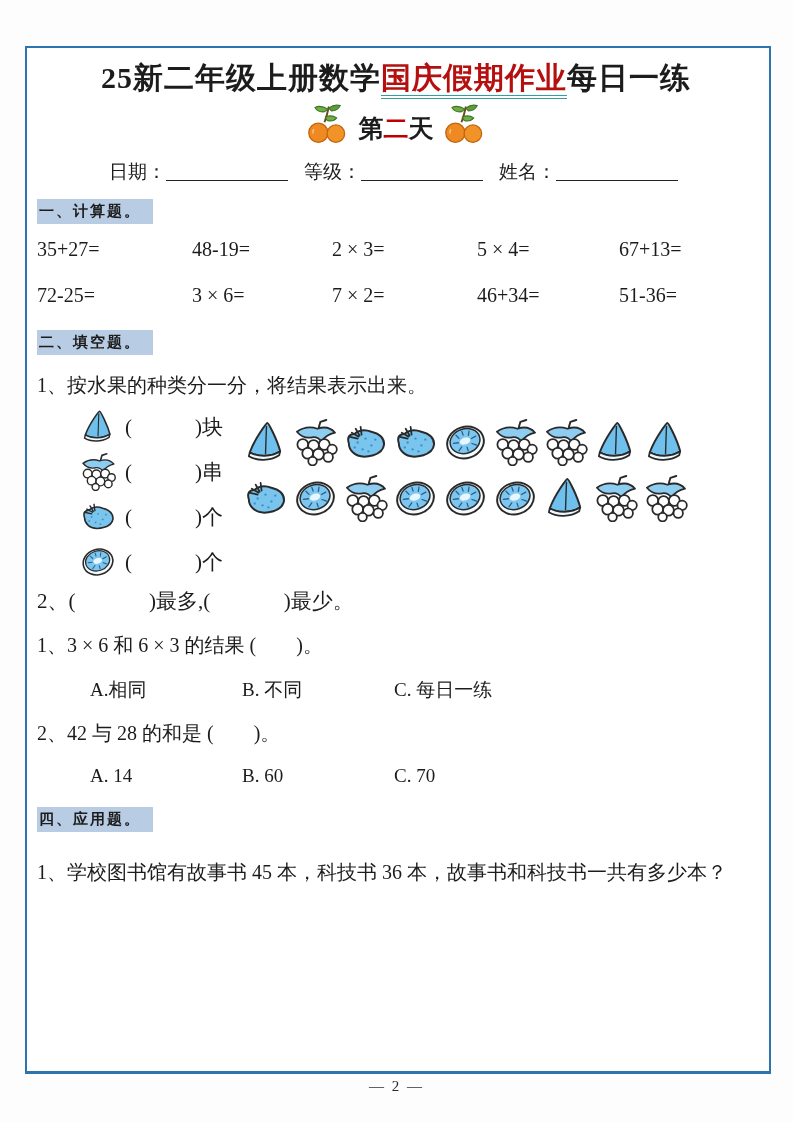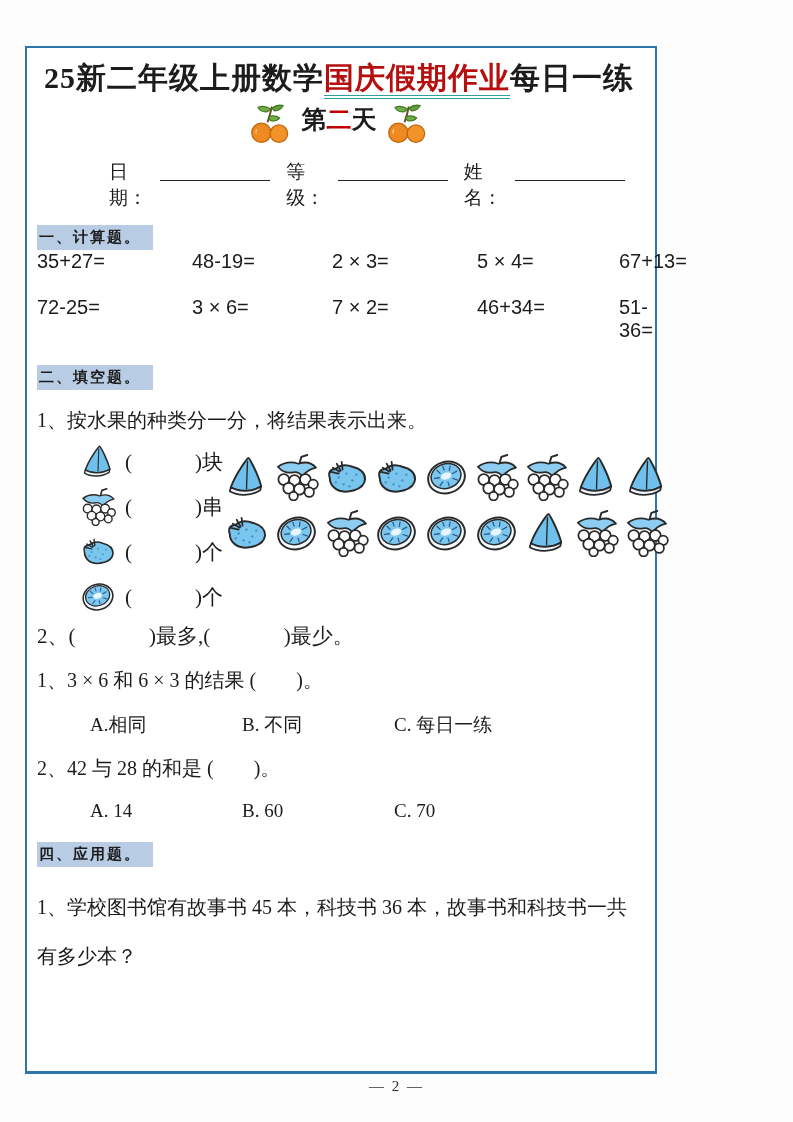--- a/index.html
+++ b/index.html
@@ -5,40 +5,40 @@
   * { margin:0; padding:0; box-sizing:border-box; }
   html,body { width:793px; height:1122px; }
   body {
     background:#fdfdfd;
     font-family:"Liberation Serif","DejaVu Serif",serif;
     color:#1c1c1c;
     position:relative;
     overflow:hidden;
   }
   .page-frame {
-    position:absolute; left:25px; top:46px; width:632px; height:1028px;
+    position:absolute; left:25px; top:46px; width:746px; height:1028px;
     background:#ffffff;
     border:2px solid #2e74ad; border-bottom-width:3px;
     padding:8px 14px 0 10px;
   }
   
   .title { text-align:center; font-size:30px; font-weight:bold; letter-spacing:1px; margin-top:2px; line-height:1.35; }
   .title .t-red { color:#b50f0f; border-bottom:4px double #2f9f9f; padding-bottom:1px; }
-  .day-banner { display:flex; justify-content:center; align-items:flex-start; gap:8px; margin-top:4px; font-size:25px; font-weight:bold; }
+  .day-banner { display:flex; justify-content:center; align-items:flex-end; gap:8px; margin-top:4px; font-size:25px; font-weight:bold; }
   .day-banner .d-red { color:#c00000; }
   .tangerine { width:46px; height:42px; }
   
   .info-line { display:flex; align-items:flex-end; margin:14px 0 0 72px; font-size:19px; }
   .info-field { display:flex; align-items:flex-start; margin-right:16px; }
   .info-underline { display:inline-block; width:122px; border-bottom:1.5px solid #222; height:22px; }
   
   .sec-heading-wrap { margin-top:14px; }
   .sec-heading { display:inline-block; background:#b8cce4; font-size:15px; font-weight:bold; letter-spacing:2px; padding:3px 12px 3px 2px; }
   
-  .calc-grid { font-family:Liberation Sans, sans-serif; font-size:20px; }
+  .calc-grid { margin-top:14px; font-family:Liberation Serif, serif; font-size:20px; }
   .calc-row { display:grid; grid-template-columns:155px 140px 145px 142px auto; margin-bottom:23px; }
   
   .q-text { font-size:20px; margin-top:14px; white-space:pre-wrap; line-height:1.6; }
   .fill-area { display:flex; margin-top:4px; }
   .legend { width:205px; padding-left:42px; }
   .legend-row { display:flex; align-items:center; height:45px; }
   .legend-icon { width:38px; height:38px; flex:0 0 auto; }
   .legend-label { font-size:21px; white-space:pre; margin-left:8px; }
   .fruit-box { flex:1; padding-top:14px; }
   .fruit-row { display:flex; gap:3px; margin-bottom:9px; }

